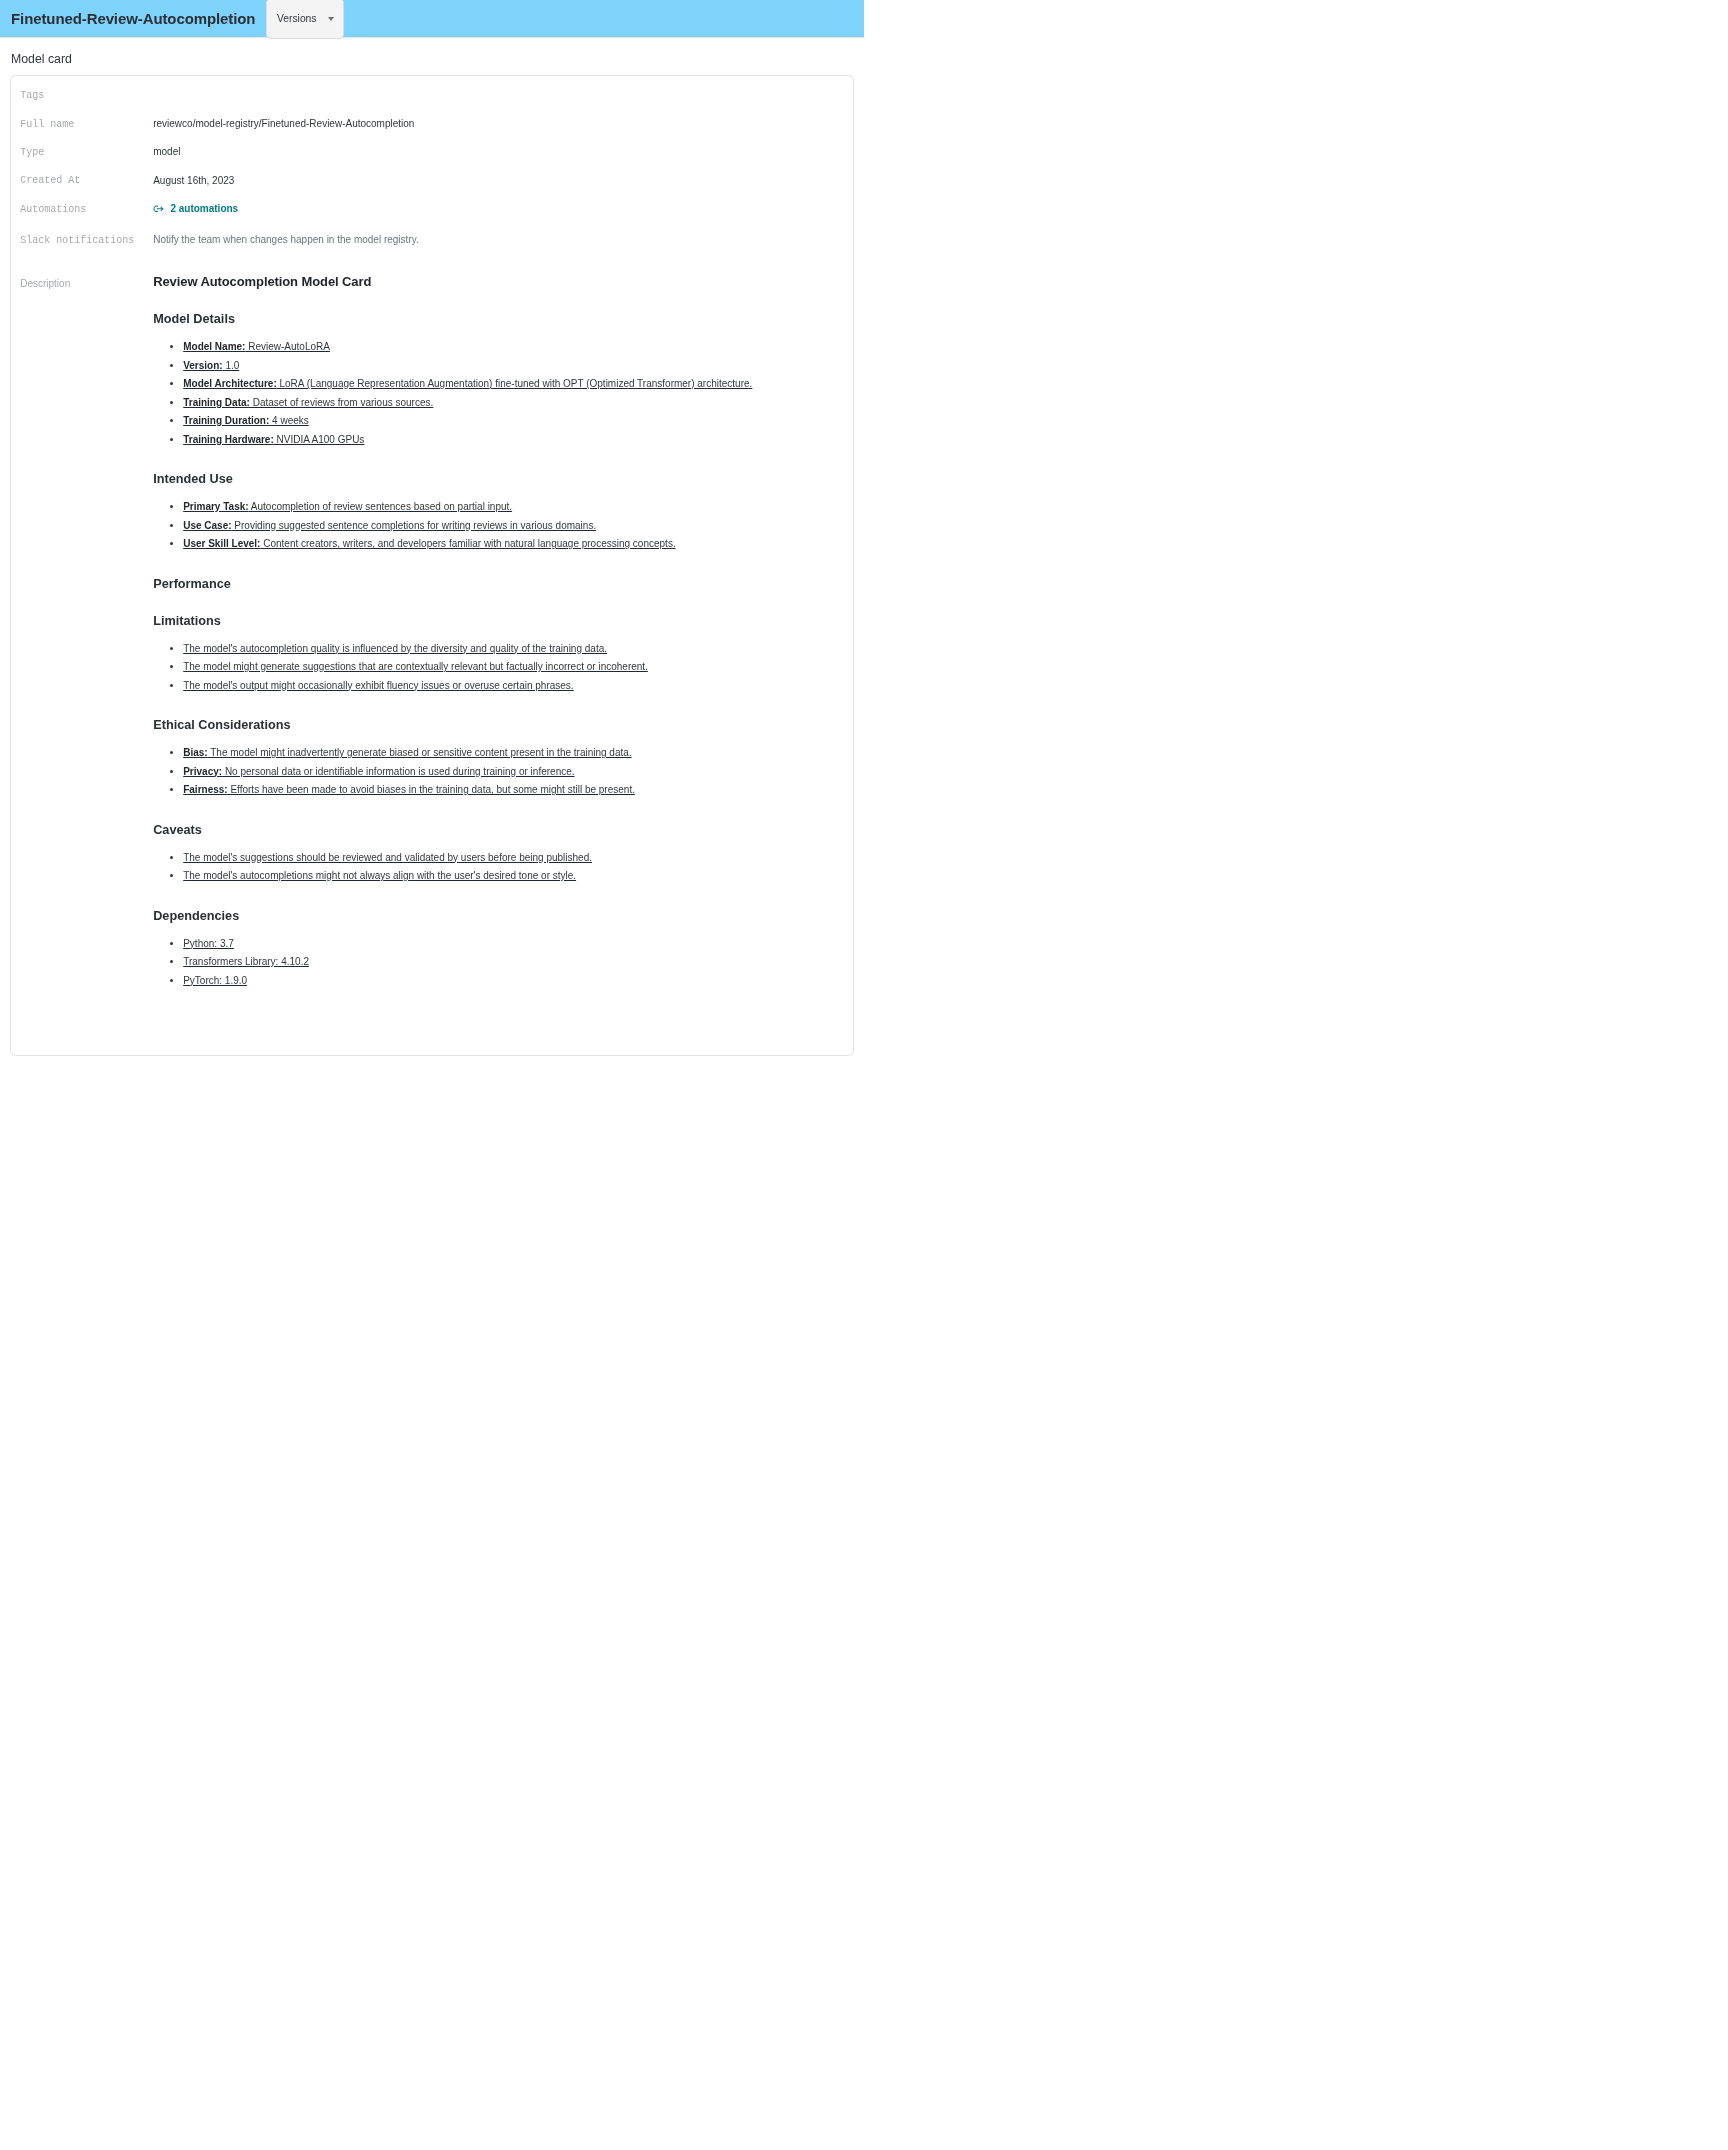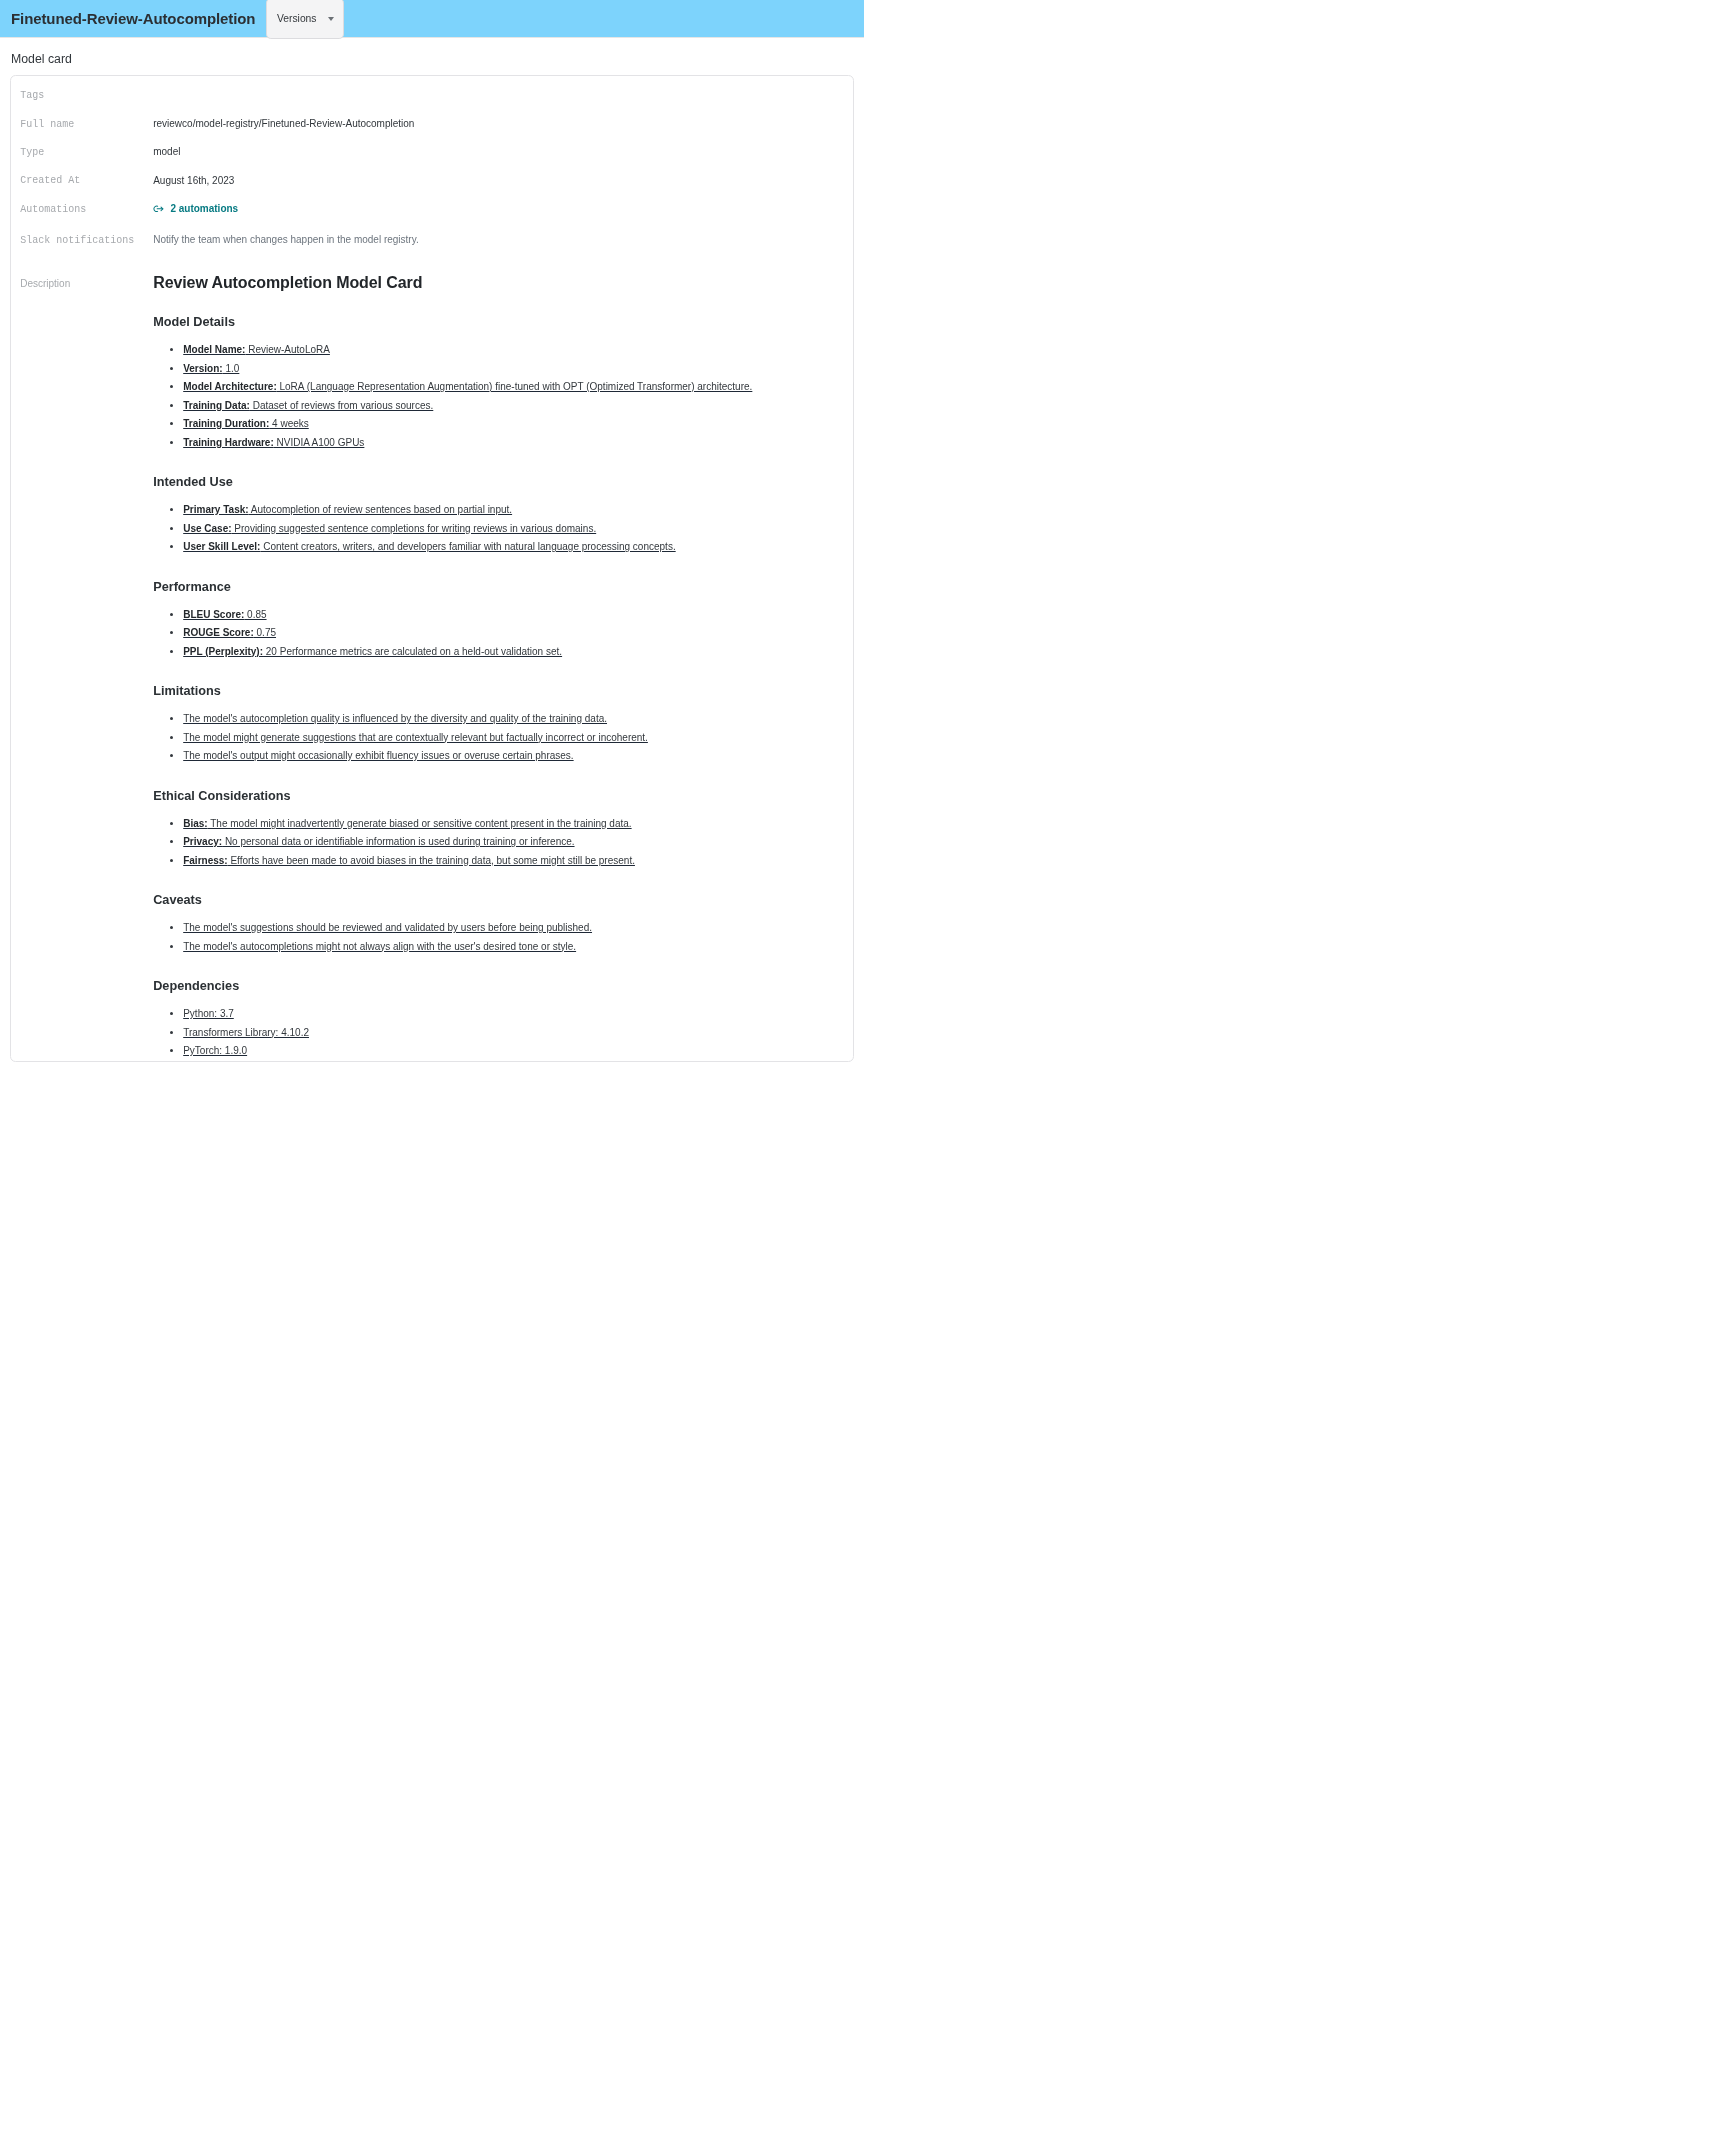--- a/index.html
+++ b/index.html
@@ -121,21 +121,21 @@
     flex: 0 0 133px;
     font-size: 10px;
     color: #a6a9ad;
     padding-top: 16.5px;
   }
   .markdown {
     flex: 1;
     padding-right: 19px;
   }
   .markdown h1 {
-    font-size: 16px;
+    font-size: 13px;
     font-weight: 700;
     color: #22262a;
     margin: 12.3px 0 0 0;
     letter-spacing: -0.1px;
   }
   .markdown h2 {
     font-size: 12.7px;
     font-weight: 700;
     color: #2b3034;
     margin: 23px 0 0 0;
@@ -214,25 +214,20 @@
             <li><b>Training Duration:</b><span> 4 weeks</span></li>
             <li><b>Training Hardware:</b><span> NVIDIA A100 GPUs</span></li>
           </ul>
           <h2>Intended Use</h2>
           <ul>
             <li><b>Primary Task:</b><span> Autocompletion of review sentences based on partial input.</span></li>
             <li><b>Use Case:</b><span> Providing suggested sentence completions for writing reviews in various domains.</span></li>
             <li><b>User Skill Level:</b><span> Content creators, writers, and developers familiar with natural language processing concepts.</span></li>
           </ul>
           <h2>Performance</h2>
-          <ul>
-            <li><b>BLEU Score:</b><span> 0.85</span></li>
-            <li><b>ROUGE Score:</b><span> 0.75</span></li>
-            <li><b>PPL (Perplexity):</b><span> 20 Performance metrics are calculated on a held-out validation set.</span></li>
-          </ul>
           <h2>Limitations</h2>
           <ul>
             <li><span>The model's autocompletion quality is influenced by the diversity and quality of the training data.</span></li>
             <li><span>The model might generate suggestions that are contextually relevant but factually incorrect or incoherent.</span></li>
             <li><span>The model's output might occasionally exhibit fluency issues or overuse certain phrases.</span></li>
           </ul>
           <h2>Ethical Considerations</h2>
           <ul>
             <li><b>Bias:</b><span> The model might inadvertently generate biased or sensitive content present in the training data.</span></li>
             <li><b>Privacy:</b><span> No personal data or identifiable information is used during training or inference.</span></li>

